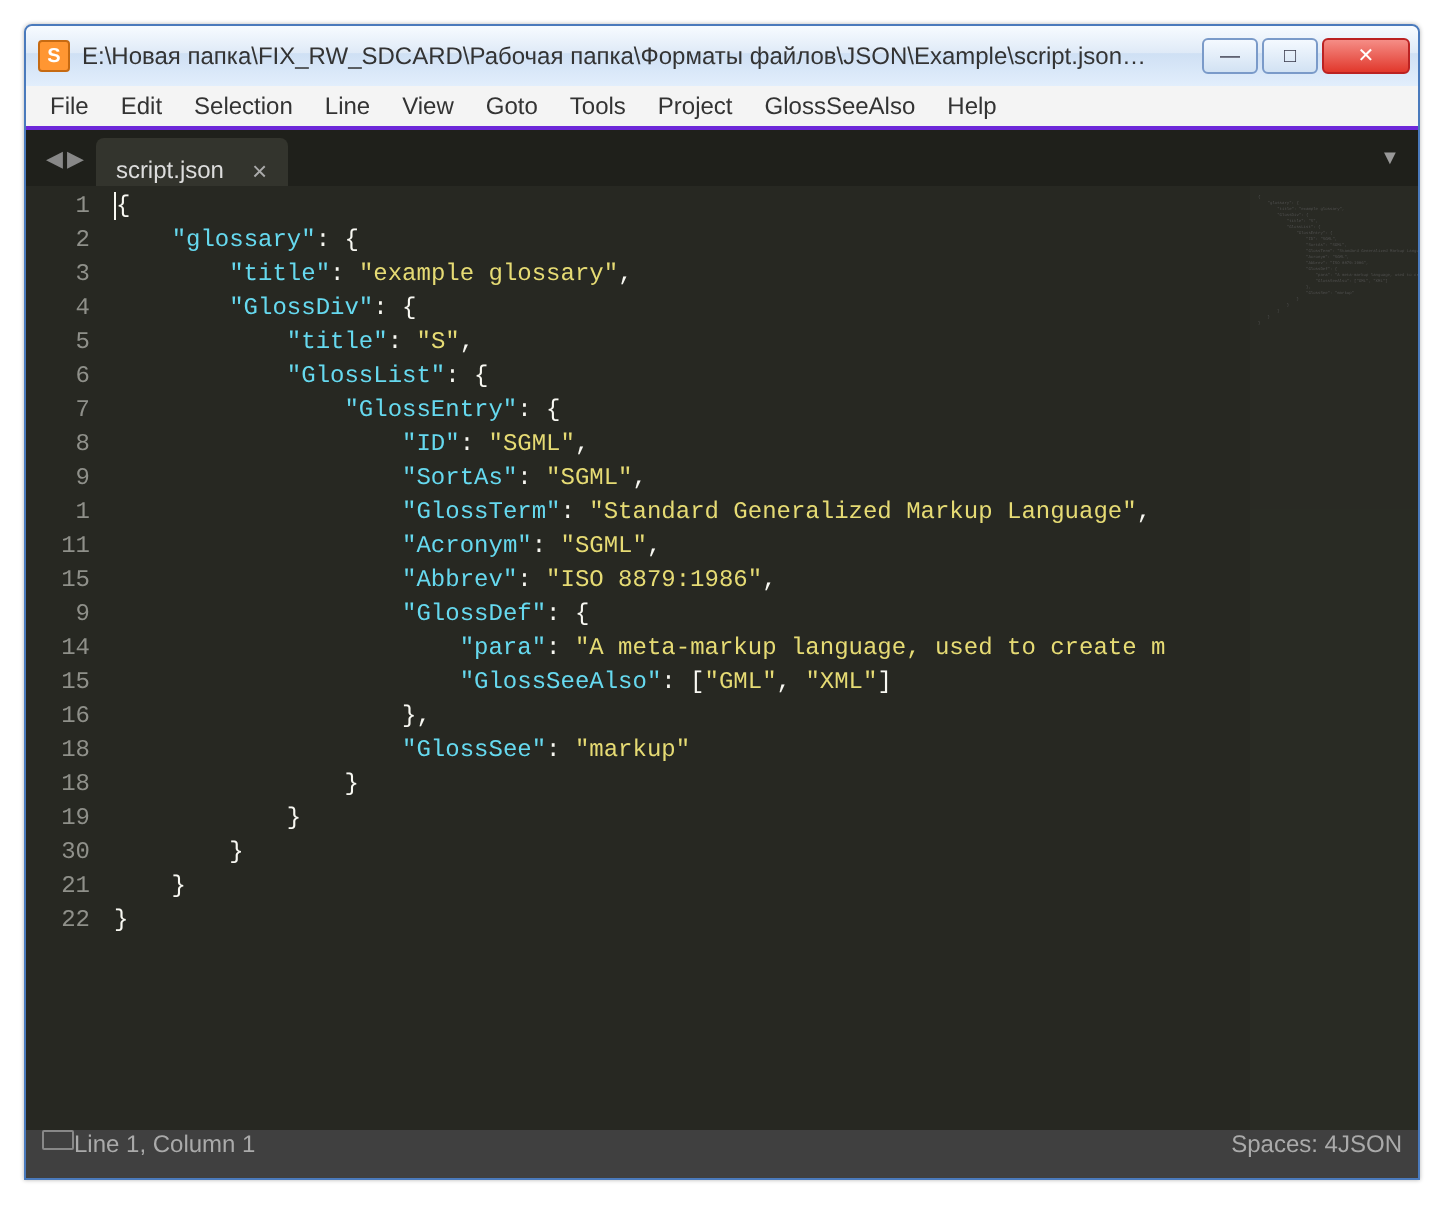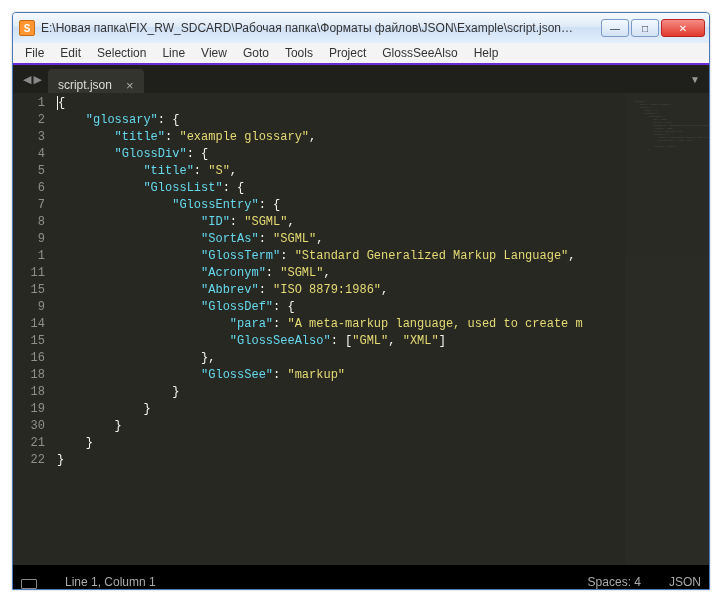--- a/index.html
+++ b/index.html
@@ -20,21 +20,21 @@
 .tab .x { color: #aaa; font-size: 13px; line-height: 1; }
 .tabspacer { flex: 1; }
 .dropdown { width: 28px; display: flex; align-items: center; justify-content: center; color: #999; font-size: 10px; }
 .editor { flex: 1; display: flex; position: relative; overflow: hidden; font-family: Consolas, "Courier New", monospace; font-size: 12px; line-height: 17px; }
 .gutter { width: 40px; background: #272822; color: #8f908a; text-align: right; padding: 2px 8px 2px 0; user-select: none; }
 .code { flex: 1; background: #272822; color: #f8f8f2; padding: 2px 0 2px 4px; white-space: pre; overflow: hidden; }
 .k { color: #66d9ef; } 
 .s { color: #e6db74; } 
 .cursor { border-left: 1px solid #f8f8f2; margin-left: 0; }
 .minimap { position: absolute; top: 0; right: 0; width: 84px; height: 100%; background: #2a2b25; opacity: 0.9; padding: 4px; font-size: 2px; line-height: 3px; color: #555; white-space: pre; overflow: hidden; }
-.statusbar { height: 24px; background: #000000; color: #aaa; display: flex; align-items: flex-end; padding: 0 8px; font-size: 12px; gap: 28px; }
+.statusbar { height: 24px; background: #404040; color: #aaa; display: flex; align-items: flex-start; padding: 0 8px; font-size: 12px; gap: 0; }
 .statusbar .spacer { flex: 1; }
 .sb-icon { width: 16px; height: 10px; border: 1px solid #888; border-radius: 1px; display: inline-block; }
 </style>
 </head>
 <body>
 
 <div class="win">
 
   <div class="titlebar">
     <div class="icon">S</div>

